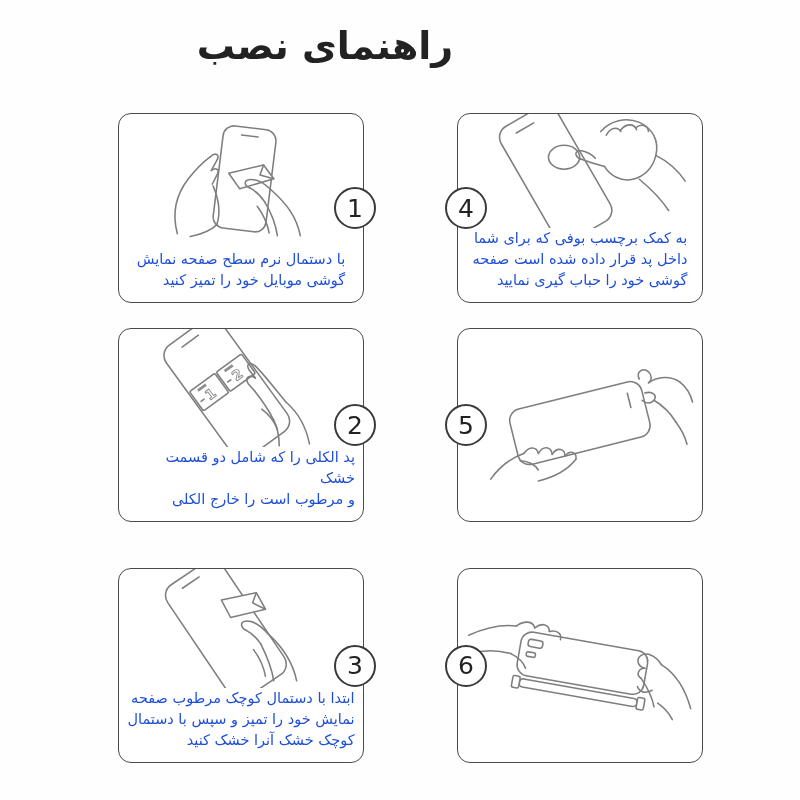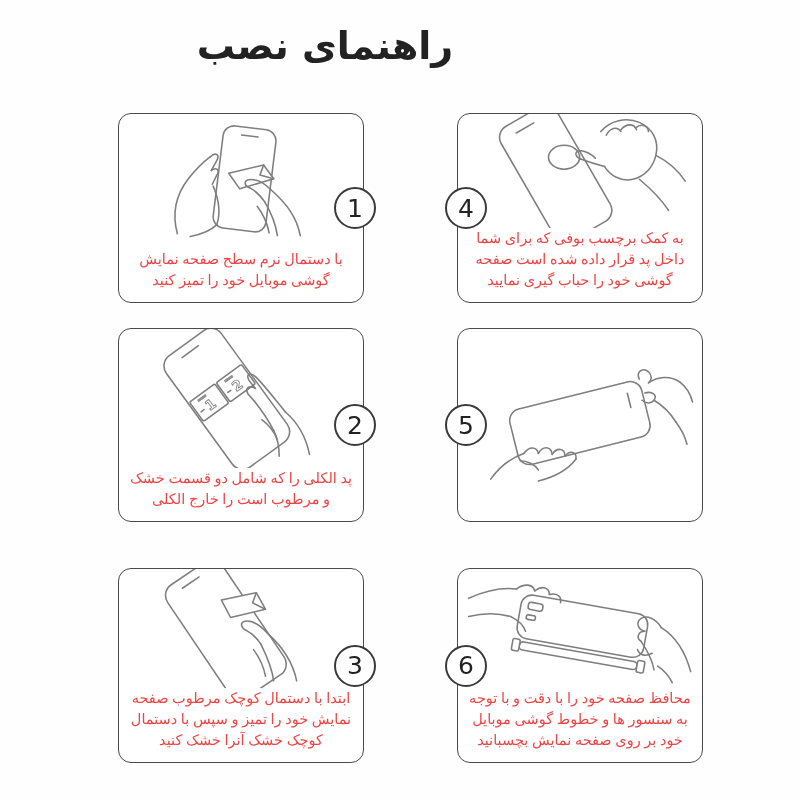--- a/index.html
+++ b/index.html
@@ -22,24 +22,23 @@
   .cr{left:457px;}
   .r1{top:113px;height:190px;}
   .r2{top:328px;height:194px;}
   .r3{top:568px;height:195px;}
   .illus{
     flex:1 1 auto;min-height:0;width:94%;
     display:flex;align-items:center;justify-content:center;
   }
   .illus svg{width:100%;height:100%;}
   .caption{
-    direction:rtl;text-align:center;white-space:pre-line;
-    font-size:14.5px;line-height:21px;color:#ef4444;
+    direction:rtl;white-space:pre-line;
+    font-size:14.5px;line-height:21px;color:#1d4ed8;
     padding:0 8px 11px 8px;
-    font-family:Liberation Serif, serif;
   }
   .badge{
     position:absolute;top:50%;transform:translateY(-50%);
     width:38px;height:38px;border-radius:50%;
     background:#fff;border:2px solid #3a3a3a;
     display:flex;align-items:center;justify-content:center;
     font-size:25px;color:#222;line-height:1;
   }
   .cl .badge{right:-13px;}
   .cr .badge{left:-13px;}
@@ -240,17 +239,14 @@
           <path d="M 246,108 C 240,86 230,70 214,60"></path>
           <path d="M 214,60 C 208,50 198,46 192,50 C 186,54 188,62 196,64"></path>
           <path d="M 196,64 C 189,64 186,71 192,75"></path>
           <path d="M 204,88 C 196,92 190,90 188,84"></path>
           <path d="M 192,75 C 198,84 204,94 206,106"></path>
           <path d="M 226,120 C 222,112 216,106 210,102"></path>
         </g>
       </g>
     </svg>
   </div>
-  <div class="caption">محافظ صفحه خود را با دقت و با توجه
-به سنسور ها و خطوط گوشی موبایل
-خود بر روی صفحه نمایش بچسبانید</div>
   <div class="badge">6</div>
 </div>
 
 </body></html>

